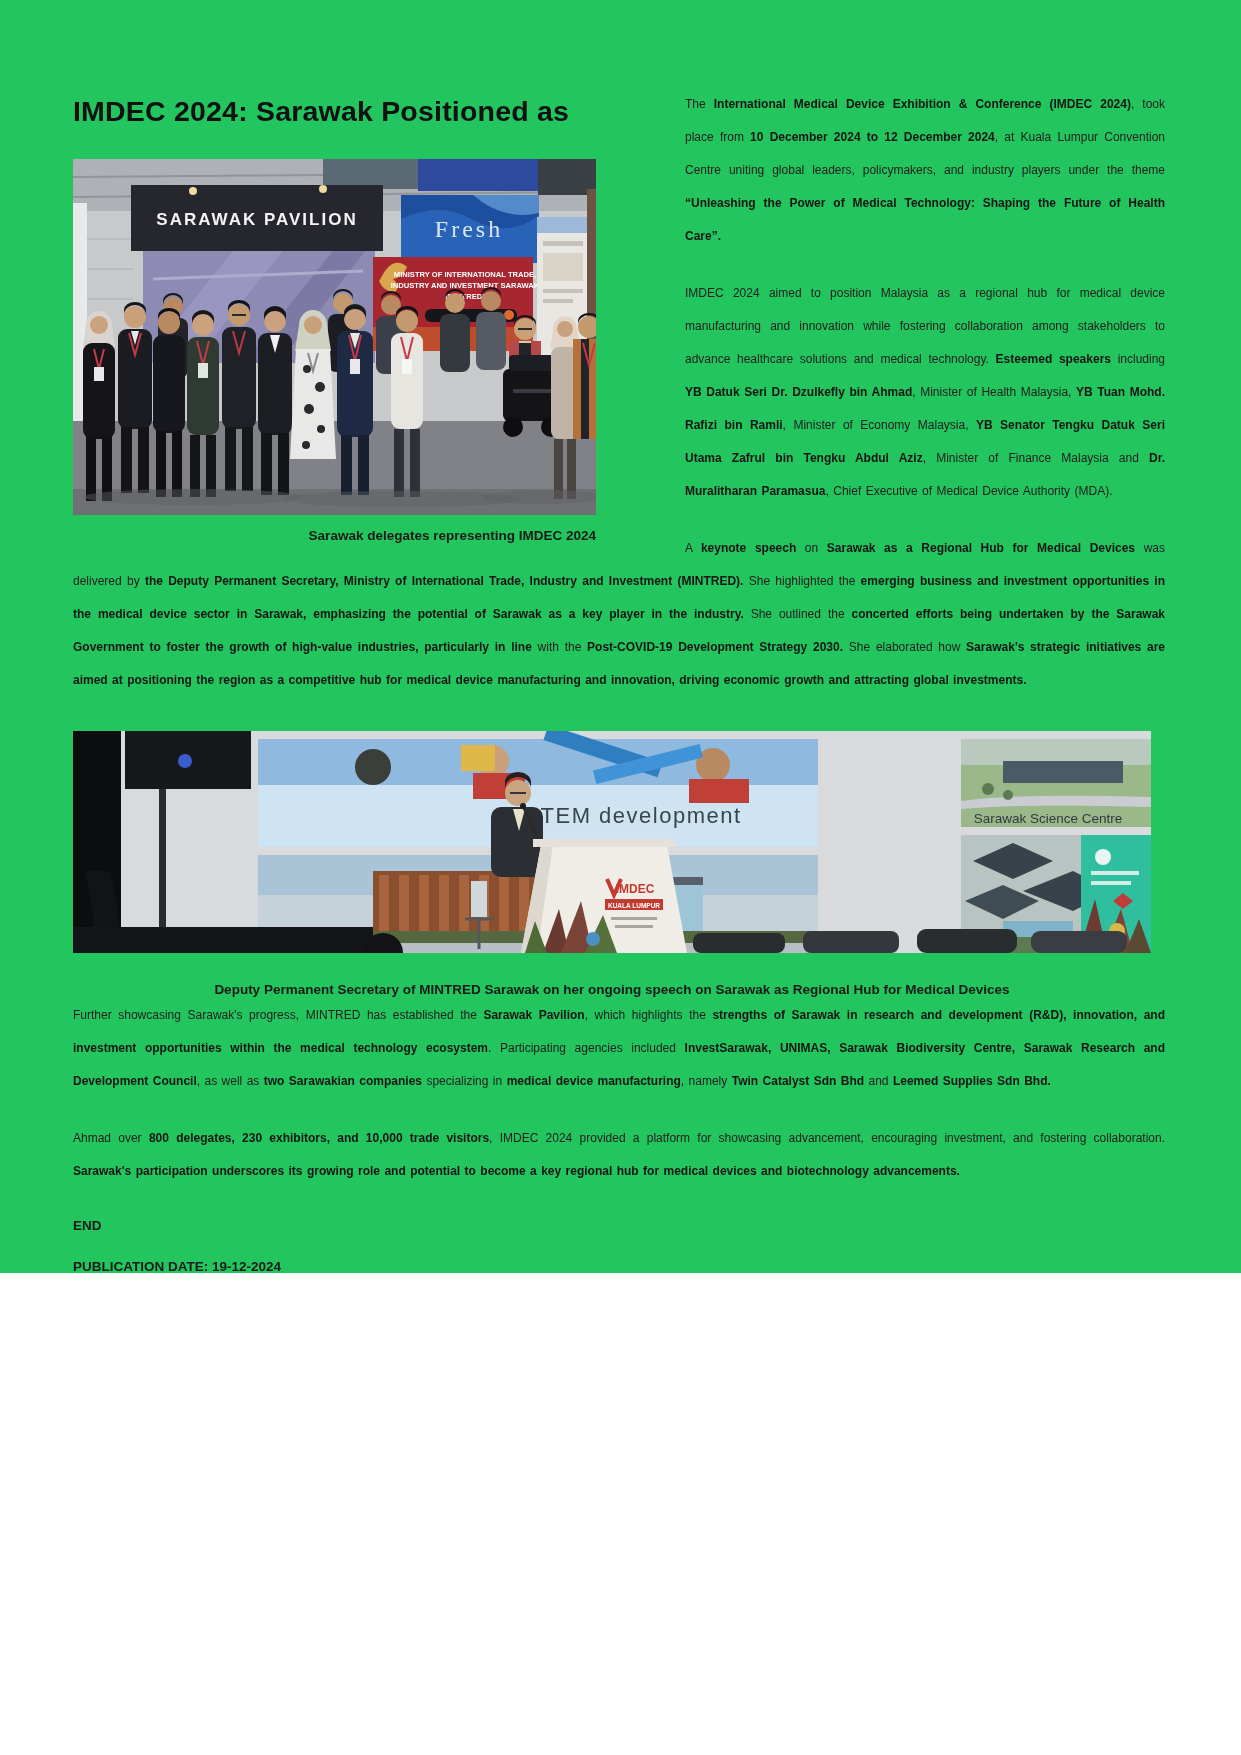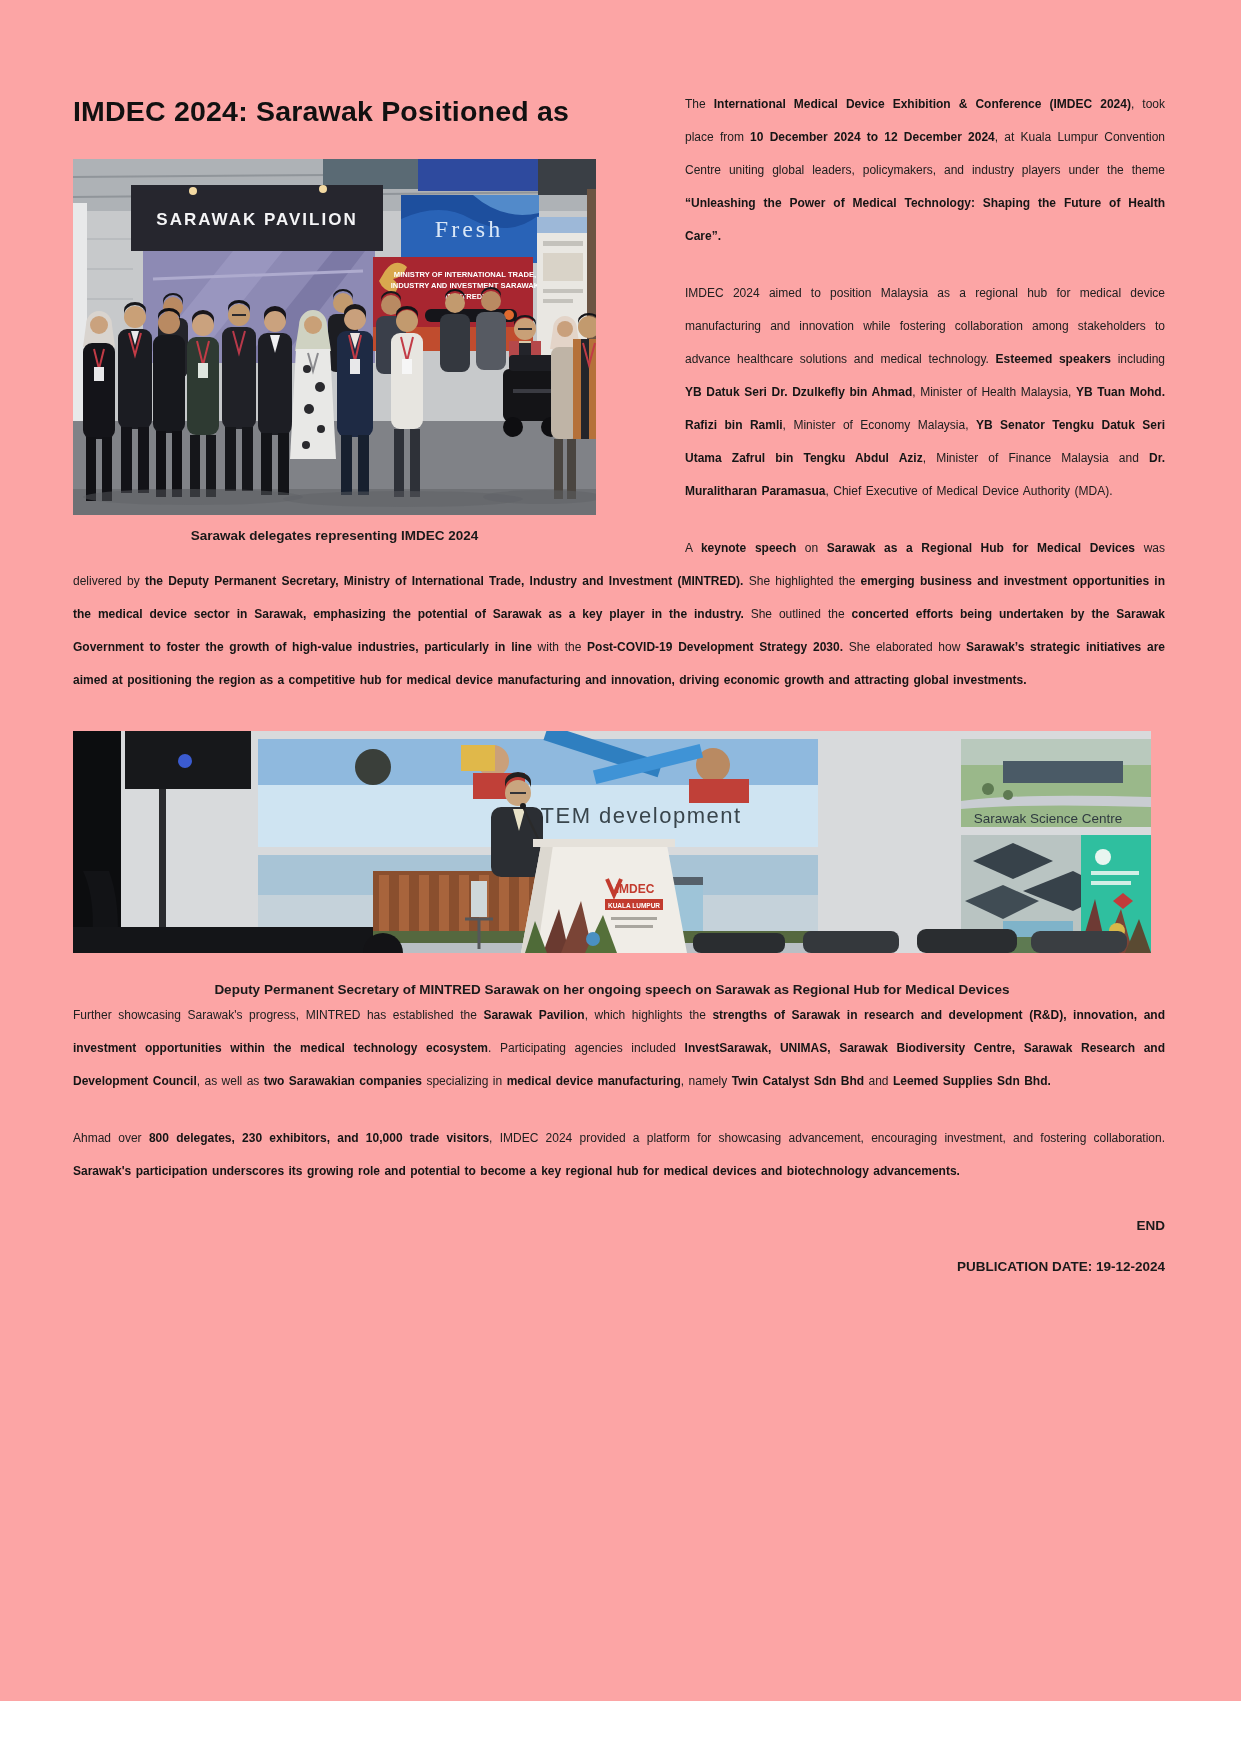--- a/index.html
+++ b/index.html
@@ -1,19 +1,19 @@
 <!DOCTYPE html>
 <html><head>
 <meta charset="utf-8">
 <style>
   html,body{margin:0;padding:0;background:#ffffff;}
   .page{
     position:relative;
-    width:1241px;height:1701px;
-    background:#fca5a5;
+    width:1241px;height:1273px;
+    background:#22c55e;
     overflow:hidden;
     font-family:"Liberation Sans",sans-serif;
     color:#1f1f1f;
     box-sizing:border-box;
     padding:88px 76px 0 73px;
   }
   .content{width:1092px;}
   .left-float{
     float:left;
     width:560px;
@@ -34,40 +34,39 @@
   .photo-frame{display:block;line-height:0;}
   .photo-frame svg{display:block;}
   figcaption{
     margin-top:12px;
     font-size:13.5px;
     font-weight:bold;
     color:#1a1a1a;
     text-align:center;
     line-height:18px;
   }
-  .cap1{width:523px;}
+  .cap1{width:523px;text-align:right;}
   .cap2{width:1078px;margin-top:28px;}
   p.body-text{
     margin:0 0 24px 0;
     font-size:12px;
     line-height:33px;
     text-align:justify;
     text-justify:inter-word;
     word-spacing:0.09em;
     color:#202020;
   }
   p.body-text b{font-weight:bold;color:#151515;}
   .fig-speech{clear:both;margin-top:34px;}
   .after-photo{margin-top:30px;}
   .end-label, .pub-date{
     font-size:13.5px;
     font-weight:bold;
     color:#1a1a1a;
     margin:0;
-    text-align:right;
   }
   .end-label{margin-top:30px;}
   .pub-date{margin-top:26px;}
 </style>
 </head>
 <body>
 
 <div class="page">
   <div class="content">
 

